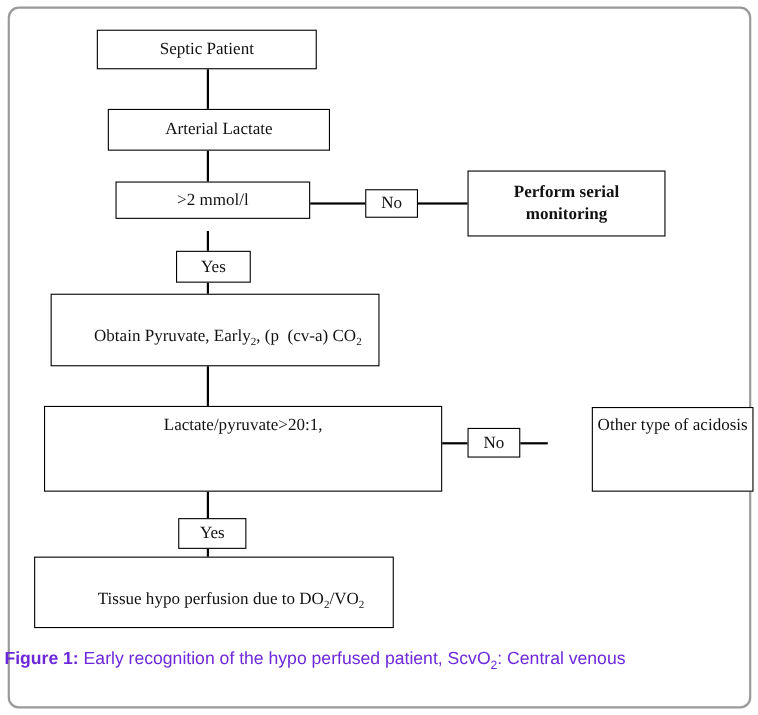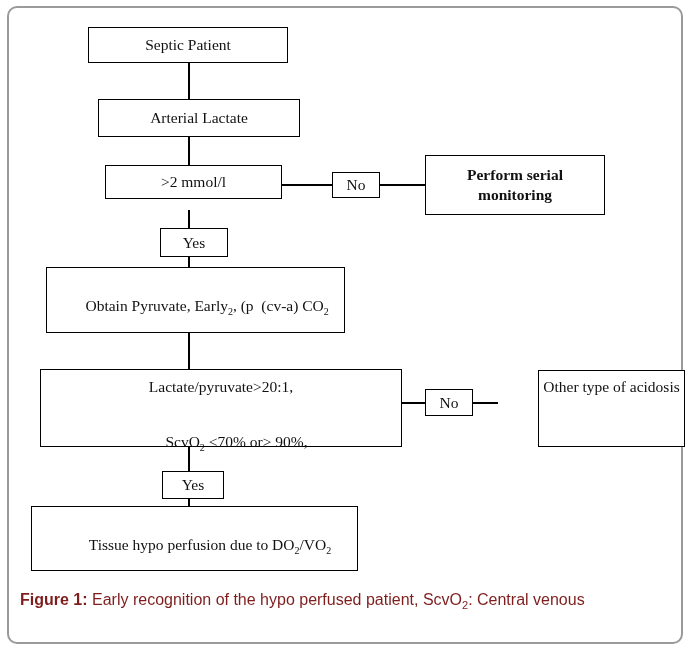--- a/index.html
+++ b/index.html
@@ -34,26 +34,26 @@
     white-space: pre-wrap;
   }
   .box.top-align { align-items: flex-start; }
   .lines { display: flex; flex-direction: column; align-items: center; }
   .vline { position: absolute; width: 2px; background: #000000; }
   .hline { position: absolute; height: 2px; background: #000000; }
   .sub { font-size: 10px; position: relative; top: 4px; white-space: pre; }
   .part { white-space: pre; }
   .caption {
     position: absolute;
-    left: 20px; top: 589px;
+    left: 4px; top: 589px;
     width: 655px;
     font-family: "Liberation Sans", sans-serif;
     font-size: 16px;
     line-height: 21px;
-    color: #7f1d1d;
+    color: #6d28d9;
   }
   .cap-line { white-space: pre; }
   .cap-line .sub { font-size: 11px; top: 4px; }
   .bold { font-weight: bold; }
 </style>
 </head>
 <body>
 
 <div class="stage">
 
@@ -85,23 +85,20 @@
 
   <div class="box top-align" style="left:46px; top:267px; width:299px; height:66px; padding-top:8px;">
     <span>
       <span class="part">Obtain Pyruvate, Early</span><span class="sub">2</span><span class="part">, (p  (cv-a) CO</span><span class="sub">2</span>
     </span>
   </div>
 
   <div class="box top-align" style="left:40px; top:369px; width:362px; height:78px; padding-top:7px;">
     <span class="lines" style="gap:15px;">
       <span class="part">Lactate/pyruvate&gt;20:1,</span>
-      <span>
-        <span class="part">ScvO</span><span class="sub">2</span><span class="part"> &lt;70% or&gt; 90%,</span>
-      </span>
     </span>
   </div>
 
   <div class="box" style="left:425px; top:389px; width:48px; height:27px;">
     <span class="part">No</span>
   </div>
 
   <div class="box top-align" style="left:498px; top:370px; width:147px; height:77px; padding-top:6px;margin-left:40px;">
     <span>Other type of acidosis</span>
   </div>

